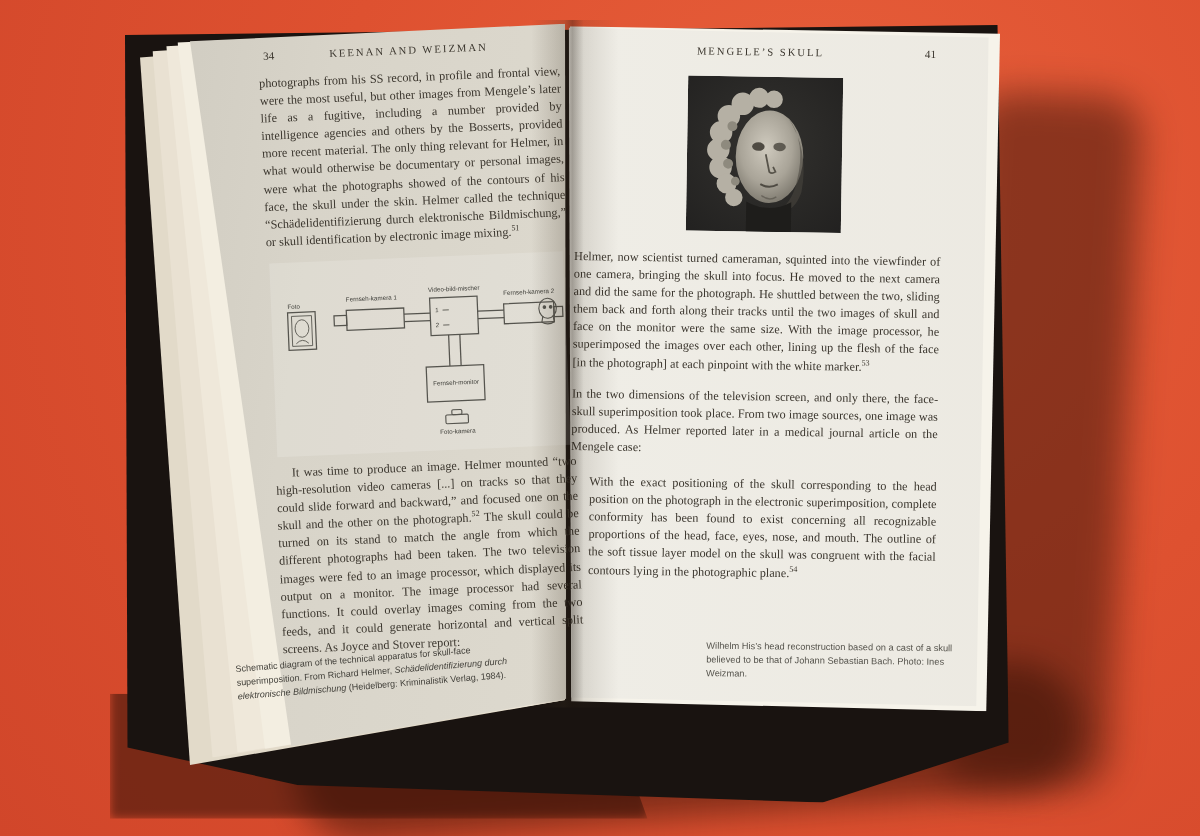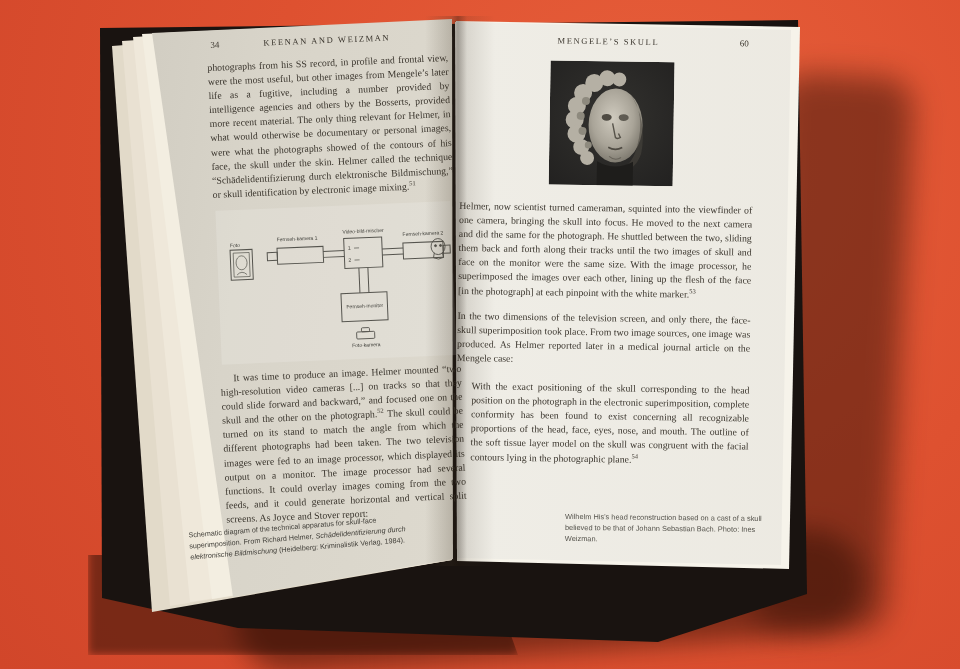--- a/index.html
+++ b/index.html
@@ -195,21 +195,21 @@
   </div>
 
   <p class="body-text indent"><span>It was time to produce an image. Helmer mounted “two high-resolution video cameras [...] on tracks so that they could slide forward and backward,” and focused one on the skull and the other on the photograph.</span><sup>52</sup><span> The skull could be turned on its stand to match the angle from which the different photographs had been taken. The two television images were fed to an image processor, which displayed its output on a monitor. The image processor had several functions. It could overlay images coming from the two feeds, and it could generate horizontal and vertical split screens. As Joyce and Stover report:</span></p>
 </div>
 
 <div class="abs left-caption"><span>Schematic diagram of the technical apparatus for skull-face superimposition. From Richard Helmer, </span><i>Schädelidentifizierung durch elektronische Bildmischung</i><span> (Heidelberg: Kriminalistik Verlag, 1984).</span></div>
 
 <div class="abs right-content">
   <div class="right-header">
     <span class="rh running-head">MENGELE’S SKULL</span>
-    <span class="pageno">60</span>
+    <span class="pageno">41</span>
   </div>
 
   <svg class="skull-photo" width="124" height="124" viewBox="0 0 124 124">
     <defs>
       <radialGradient id="faceg" cx="45%" cy="40%" r="70%">
         <stop offset="0%" stop-color="#cfcabe"></stop>
         <stop offset="55%" stop-color="#a9a498"></stop>
         <stop offset="100%" stop-color="#6e6a60"></stop>
       </radialGradient>
       <radialGradient id="bgv" cx="50%" cy="45%" r="75%">

